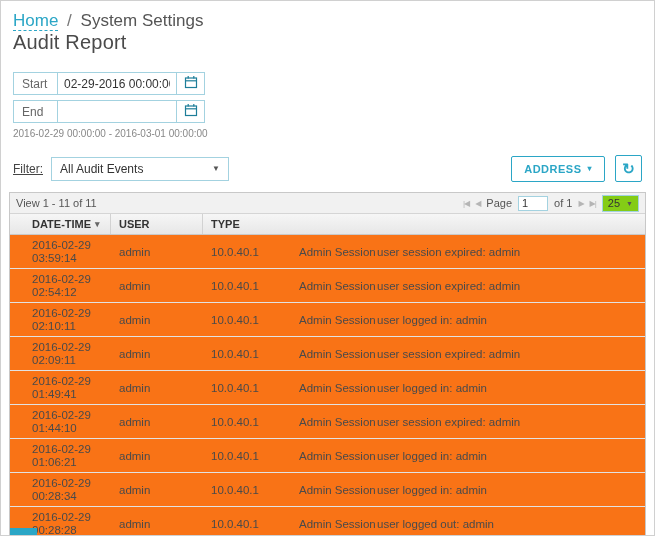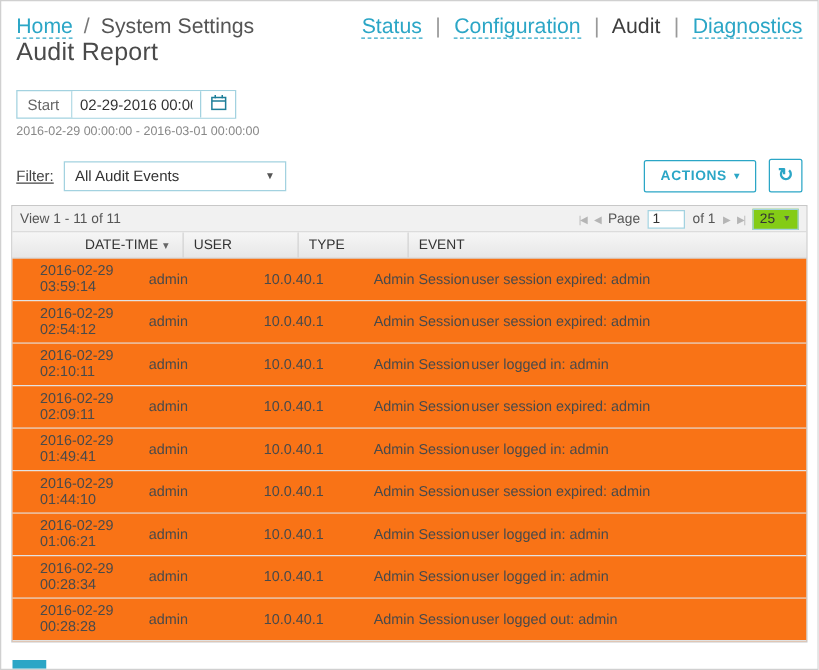--- a/index.html
+++ b/index.html
@@ -16,21 +16,21 @@
   .topbar{display:flex;justify-content:space-between;align-items:center;padding:10px 12px 0 12px;font-size:17px;}
   .link{color:var(--accent);text-decoration:none;border-bottom:1px dashed var(--accent);cursor:pointer;}
   .crumb-sep{color:#777;margin:0 4px;}
   .crumb-current{color:#555;}
   .nav-sep{color:#999;margin:0 6px;}
   .nav-current{color:#3d3d3d;}
 
   .title{font-size:20px;font-weight:400;color:#4a4a4a;margin:0 0 18px 0;padding:0 12px;letter-spacing:.2px;}
 
   
-  .date-group{display:flex;align-items:stretch;border:1px solid var(--border-light);width:176px;height:23px;margin:0 0 5px 12px;background:#fff;}
+  .date-group{display:flex;align-items:stretch;border:1px solid var(--border-light);width:192px;height:23px;margin:0 0 5px 12px;background:#fff;}
   .date-label{width:44px;display:flex;align-items:center;padding-left:8px;color:#666;font-size:12px;border-right:1px solid var(--border-light);}
   .date-input{flex:1;border:none;outline:none;font:12px "Liberation Sans",sans-serif;color:#333;padding:0 6px;min-width:0;}
   .cal-btn{width:28px;border:none;border-left:1px solid var(--border-light);background:#fff;display:flex;align-items:center;justify-content:center;cursor:pointer;padding:0;}
   .range-text{font-size:10px;color:#888;margin:5px 0 0 12px;}
 
   
   .filter-row{display:flex;align-items:center;margin:16px 12px 10px 12px;font-size:12px;color:#444;}
   .filter-label{margin-right:8px;text-decoration:underline;}
   .select{width:178px;height:24px;border:1px solid var(--border-light);display:flex;align-items:center;justify-content:space-between;padding:0 8px;color:#333;cursor:pointer;background:#fff;}
   .dd-arrow{font-size:8px;color:#555;}
@@ -42,21 +42,21 @@
   
   .table{margin:0 8px;border:1px solid #c8c8c8;background:#fff;}
   .table-toolbar{height:21px;background:#f1f1f1;border-bottom:1px solid #d5d5d5;display:flex;align-items:center;justify-content:space-between;padding:0 6px;font-size:11px;color:#555;}
   .pager{display:flex;align-items:center;gap:6px;}
   .pg-btn{color:#b5b5b5;font-size:8px;letter-spacing:-1px;cursor:default;}
   .page-input{width:30px;height:15px;border:1px solid var(--border-light);font:11px "Liberation Sans",sans-serif;padding:0 3px;color:#333;}
   .size-select{border:1px solid var(--border-light);background:#84cc16;height:17px;display:flex;align-items:center;gap:6px;padding:0 5px;font-size:11px;color:#333;cursor:pointer;}
   .size-select .dd-arrow{font-size:7px;}
 
   .grid-cols{display:grid;grid-template-columns:101px 92px 88px 78px 1fr;}
-  .thead{background:linear-gradient(#f6f6f6,#e7e7e7);border-bottom:1px solid #c9c9c9;font-weight:normal;font-size:11px;color:#333;padding-left:36px;}
+  .thead{background:linear-gradient(#f6f6f6,#e7e7e7);border-bottom:1px solid #c9c9c9;font-weight:bold;font-size:11px;color:#333;}
   .th{padding:4px 8px;border-right:1px solid #d2d2d2;display:flex;align-items:center;gap:4px;white-space:nowrap;}
   .th:last-child{border-right:none;}
   .th-date{padding-left:22px;}
   .sort{font-size:9px;color:#666;}
 
   .tr{border-bottom:1px solid #e2e2e2;height:34px;align-items:center;font-size:11.5px;color:#4a4a4a;background:#f97316;cursor:default;}
   .td{padding:0 8px;white-space:nowrap;}
   .c-date{padding-left:22px;line-height:13px;}
 
   .partial-highlight{position:absolute;left:9px;bottom:0;width:27px;height:7px;background:var(--accent);}
@@ -64,61 +64,66 @@
 </head>
 <body>
 
 <div class="page">
 
   <div class="topbar">
     <div class="breadcrumb">
       <a href="#" class="link">Home</a>
       <span class="crumb-sep">/</span>
       <span class="crumb-current">System Settings</span>
-    </div>
-    <div class="topnav">
-      <a href="#" class="link">Status</a>
-      <span class="nav-sep">|</span>
-      <a href="#" class="link">Configuration</a>
-      <span class="nav-sep">|</span>
-      <span class="nav-current">Audit</span>
-      <span class="nav-sep">|</span>
-      <a href="#" class="link">Diagnostics</a>
     </div>
   </div>
 
   <div class="title">Audit Report</div>
 
   <div class="date-group">
     <span class="date-label">Start</span>
     <input class="date-input" value="02-29-2016 00:00:00" style="">
     <button class="cal-btn">
       <span>
         <svg width="14" height="14" viewBox="0 0 14 14">
           <rect x="1.5" y="3" width="11" height="9.5" fill="none" stroke="#1d7e99" stroke-width="1.2"></rect>
           <line x1="1.5" y1="5.8" x2="12.5" y2="5.8" stroke="#1d7e99" stroke-width="1.2"></line>
           <line x1="4.2" y1="1" x2="4.2" y2="3.6" stroke="#1d7e99" stroke-width="1.2"></line>
           <line x1="9.8" y1="1" x2="9.8" y2="3.6" stroke="#1d7e99" stroke-width="1.2"></line>
         </svg>
       </span>
     </button>
   </div>
 
+  <div class="date-group">
+    <span class="date-label">End</span>
+    <input class="date-input" value="" style="">
+    <button class="cal-btn">
+      <span>
+        <svg width="14" height="14" viewBox="0 0 14 14">
+          <rect x="1.5" y="3" width="11" height="9.5" fill="none" stroke="#1d7e99" stroke-width="1.2"></rect>
+          <line x1="1.5" y1="5.8" x2="12.5" y2="5.8" stroke="#1d7e99" stroke-width="1.2"></line>
+          <line x1="4.2" y1="1" x2="4.2" y2="3.6" stroke="#1d7e99" stroke-width="1.2"></line>
+          <line x1="9.8" y1="1" x2="9.8" y2="3.6" stroke="#1d7e99" stroke-width="1.2"></line>
+        </svg>
+      </span>
+    </button>
+  </div>
 
   <div class="range-text">2016-02-29 00:00:00 - 2016-03-01 00:00:00</div>
 
   <div class="filter-row">
     <span class="filter-label">Filter:</span>
     <div class="select">
       <span>All Audit Events</span>
       <span class="dd-arrow">▼</span>
     </div>
     <div class="spacer"></div>
     <button class="actions-btn">
-      <span>ACTIONS</span>
+      <span>ADDRESS</span>
       <span class="dd-arrow">▾</span>
     </button>
     <button class="refresh-btn">
       <span>↻</span>
     </button>
   </div>
 
   <div class="table">
     <div class="table-toolbar">
       <span>View 1 - 11 of 11</span>
@@ -137,21 +142,20 @@
       </div>
     </div>
 
     <div class="thead grid-cols">
       <div class="th th-date">
         <span>DATE-TIME</span>
         <span class="sort">▾</span>
       </div>
       <div class="th">USER</div>
       <div class="th">TYPE</div>
-      <div class="th">EVENT</div>
     </div>
 
     <div class="tbody">
   <div class="tr grid-cols">
     <div class="td c-date">
       <div>2016-02-29</div>
       <div>03:59:14</div>
     </div>
     <div class="td">admin</div>
     <div class="td">10.0.40.1</div>

